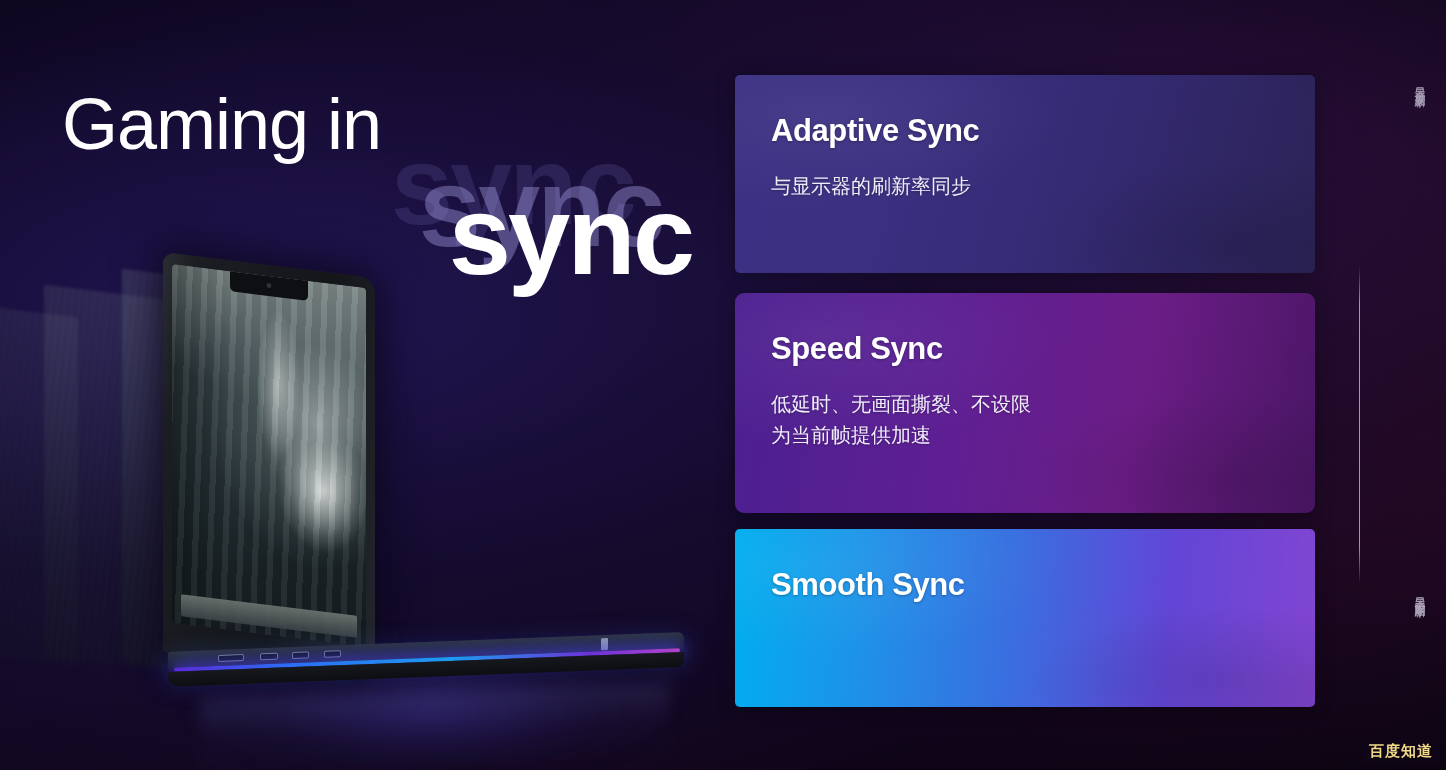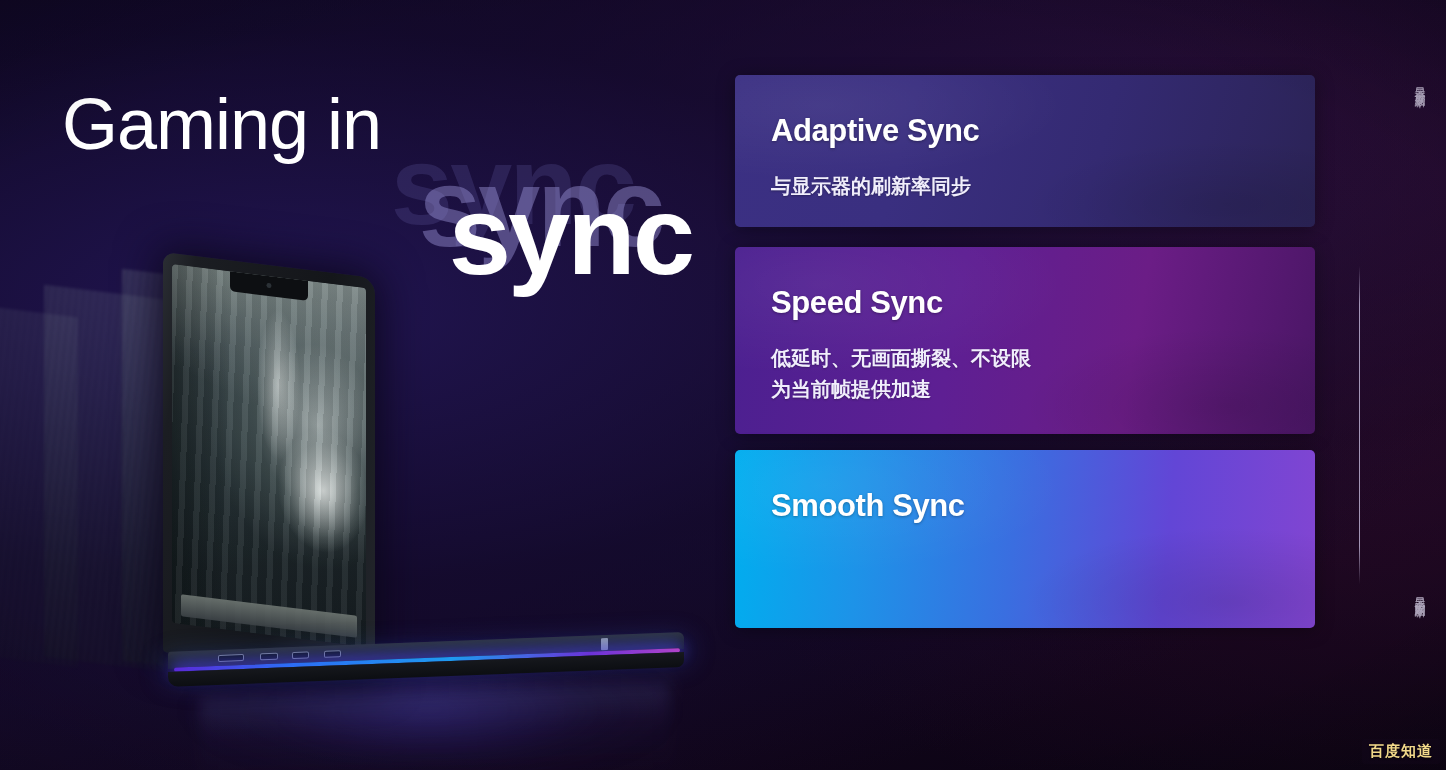--- a/index.html
+++ b/index.html
@@ -141,47 +141,48 @@
   .cards{ position:absolute; left:735px; top:75px; width:580px; }
   .card{
     position:relative;
     width:580px;
     border-radius:5px;
     padding:38px 0 0 36px;
     overflow:hidden;
     box-shadow:0 2px 18px rgba(0,0,0,.35);
   }
   .card.c1{
-    height:152px; margin-bottom:20px;
+    height:198px; margin-bottom:20px;
     background:linear-gradient(105deg,#3b3083 0%,#3a2f80 30%,#342a72 62%,#2b2356 100%);
   }
   .card.c2{
-    height:187px; margin-bottom:12px;
+    height:220px; margin-bottom:12px;
     background:linear-gradient(100deg,#4b2090 0%,#5e1f93 38%,#6b1d86 68%,#4a1665 100%);
+    border-radius:9px;
   }
   .card.c3{
     height:178px;
     background:linear-gradient(95deg,#00aeef 0%,#1d93e8 22%,#3a6ee0 48%,#6246d6 74%,#8245d2 100%);
     margin-top:16px;
   }
   .card-noise{
     position:absolute; inset:0; pointer-events:none;
     background:
       radial-gradient(60% 70% at 15% 20%, rgba(255,255,255,.06) 0%, rgba(255,255,255,0) 70%),
       radial-gradient(50% 60% at 85% 85%, rgba(0,0,0,.12) 0%, rgba(0,0,0,0) 70%);
   }
   .card h2{
     position:relative; z-index:2;
     font-size:31px; font-weight:700; color:#ffffff; letter-spacing:-.4px;
     text-shadow:0 1px 3px rgba(0,0,0,.30);
   }
   .card .desc{
     position:relative; z-index:2;
     margin-top:22px;
-    font-size:20px; line-height:1.55; color:#f0eefb; font-weight:700;
+    font-size:20px; line-height:1.55; color:#f0eefb; font-weight:400;
     text-shadow:0 1px 2px rgba(0,0,0,.28);
   }
   .card .desc div{ white-space:nowrap; }
 
   
   .side-label{
     position:absolute;
     writing-mode:vertical-rl;
     text-orientation:upright;
     font-size:11px; letter-spacing:1px; line-height:1.55;

